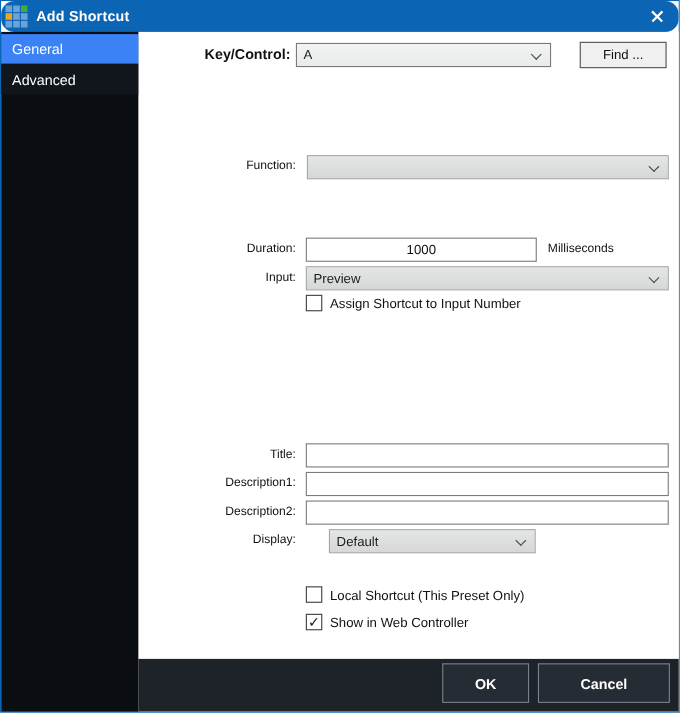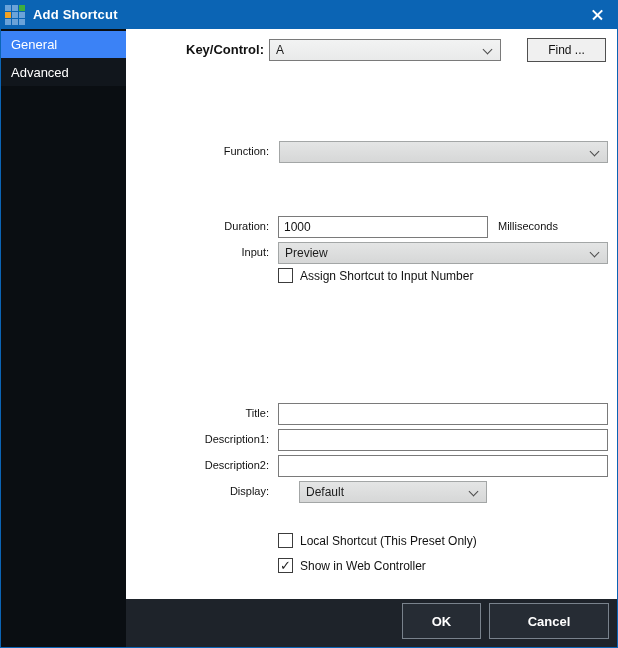--- a/index.html
+++ b/index.html
@@ -7,21 +7,21 @@
   body { font-family:"Liberation Sans","DejaVu Sans",sans-serif; }
 
   .window {
     position:relative; width:618px; height:648px;
     background:#ffffff; border:1px solid #0b64b4; overflow:hidden;
   }
 
   
   .titlebar {
     position:absolute; left:0; top:0; width:100%; height:28px;
-    background:#0b64b4; display:flex; align-items:center;
+    background:#0b64b4; display:flex; align-items:center;border-radius:12px;
   }
   .app-icon {
     position:absolute; left:4px; top:4px; width:20px; height:20px;
     display:grid; grid-template-columns:repeat(3,6px); grid-template-rows:repeat(3,6px);
     gap:1px;
   }
   .app-icon span { width:6px; height:6px; }
   .sq-blue  { background:#6ba3d9; }
   .sq-green { background:#3fae3f; }
   .sq-orange{ background:#f2a224; }
@@ -73,20 +73,21 @@
   .chevron {
     position:absolute; right:9px; top:6px; width:7px; height:7px;
     border-right:1.4px solid #4c4c4c; border-bottom:1.4px solid #4c4c4c;
     transform:rotate(45deg);
   }
 
   .txt {
     position:absolute; height:22px; border:1px solid #7a7a7a; background:#fff;
     font-size:12px; color:#111; padding:0 5px; outline:none;
     font-family:"Liberation Sans","DejaVu Sans",sans-serif;
+    text-align:center;
   }
 
   .btn-find {
     position:absolute; left:526px; top:37px; width:79px; height:24px;
     background:#f0f0f0; border:1px solid #505050; font-size:12px; color:#111;
     display:flex; align-items:center; justify-content:center; cursor:pointer;
   }
 
   .cb-row { position:absolute; display:flex; align-items:center; cursor:pointer; }
   .cb-box {

